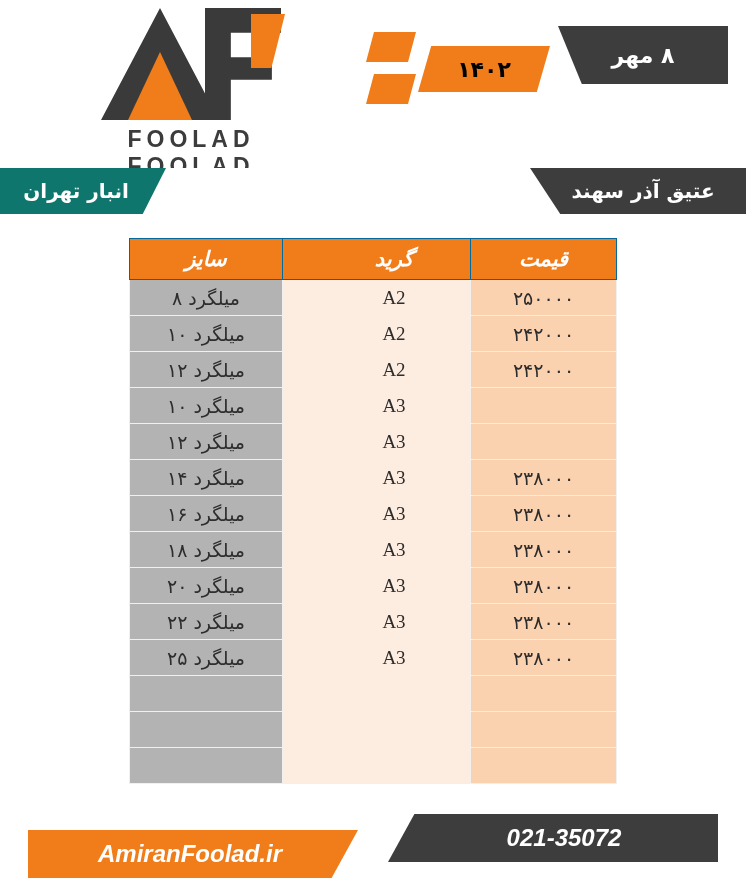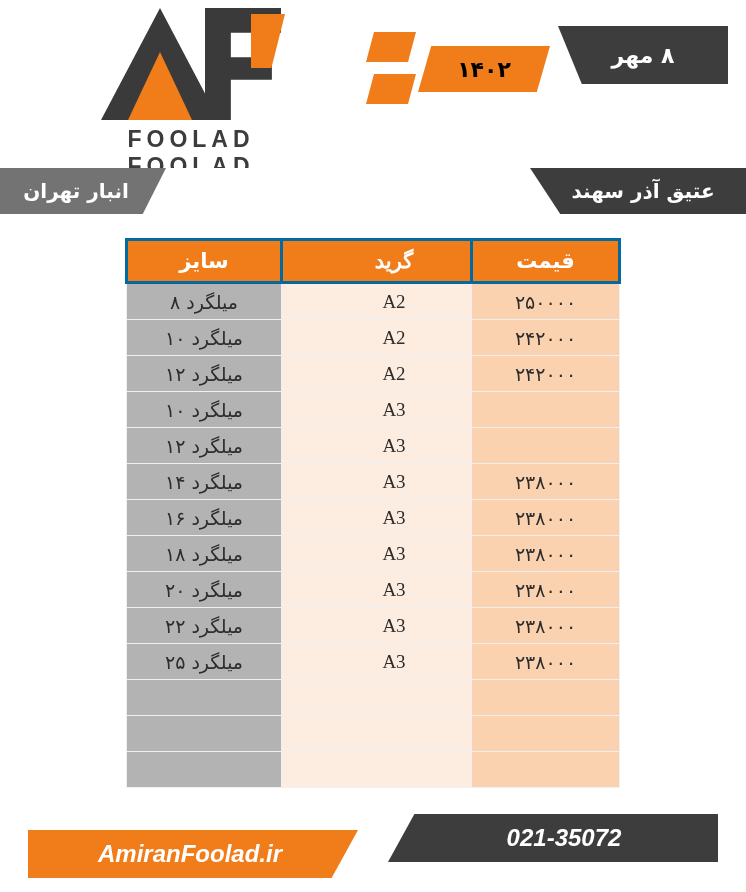--- a/index.html
+++ b/index.html
@@ -160,21 +160,21 @@
     color: #ffffff;
     font-size: 20px;
     font-weight: bold;
   }
   .label-left {
     position: absolute;
     top: 0;
     left: 0;
     width: 166px;
     height: 46px;
-    background: #737373;
+    background: #0f766e;
     clip-path: polygon(0% 0%, 100% 0%, 86% 100%, 0% 100%);
     display: flex;
     align-items: center;
     justify-content: center;
     padding-right: 14px;
     box-sizing: border-box;
   }
   .label-left span {
     color: #ffffff;
     font-size: 20px;
@@ -190,21 +190,22 @@
     margin: 0 auto;
     border-collapse: collapse;
     table-layout: fixed;
   }
   table.price-table th {
     background: #f07d1a;
     color: #ffffff;
     font-size: 21px;
     font-weight: bold;
     height: 38px;
-    border: 3px solid #0369a1;
+    border: 1px solid #0369a1;
+    font-style: italic;
   }
   table.price-table td {
     height: 33px;
     text-align: center;
     font-size: 19px;
     border: 1px solid #f0f0f0;
     color: #2d2d2d;
   }
   .col-size  { width: 150px; background: #b3b3b3; }
   .col-grade { width: 150px; background: #fdece0; font-family: "Liberation Serif", serif; font-size: 21px; padding-left: 36px; }

